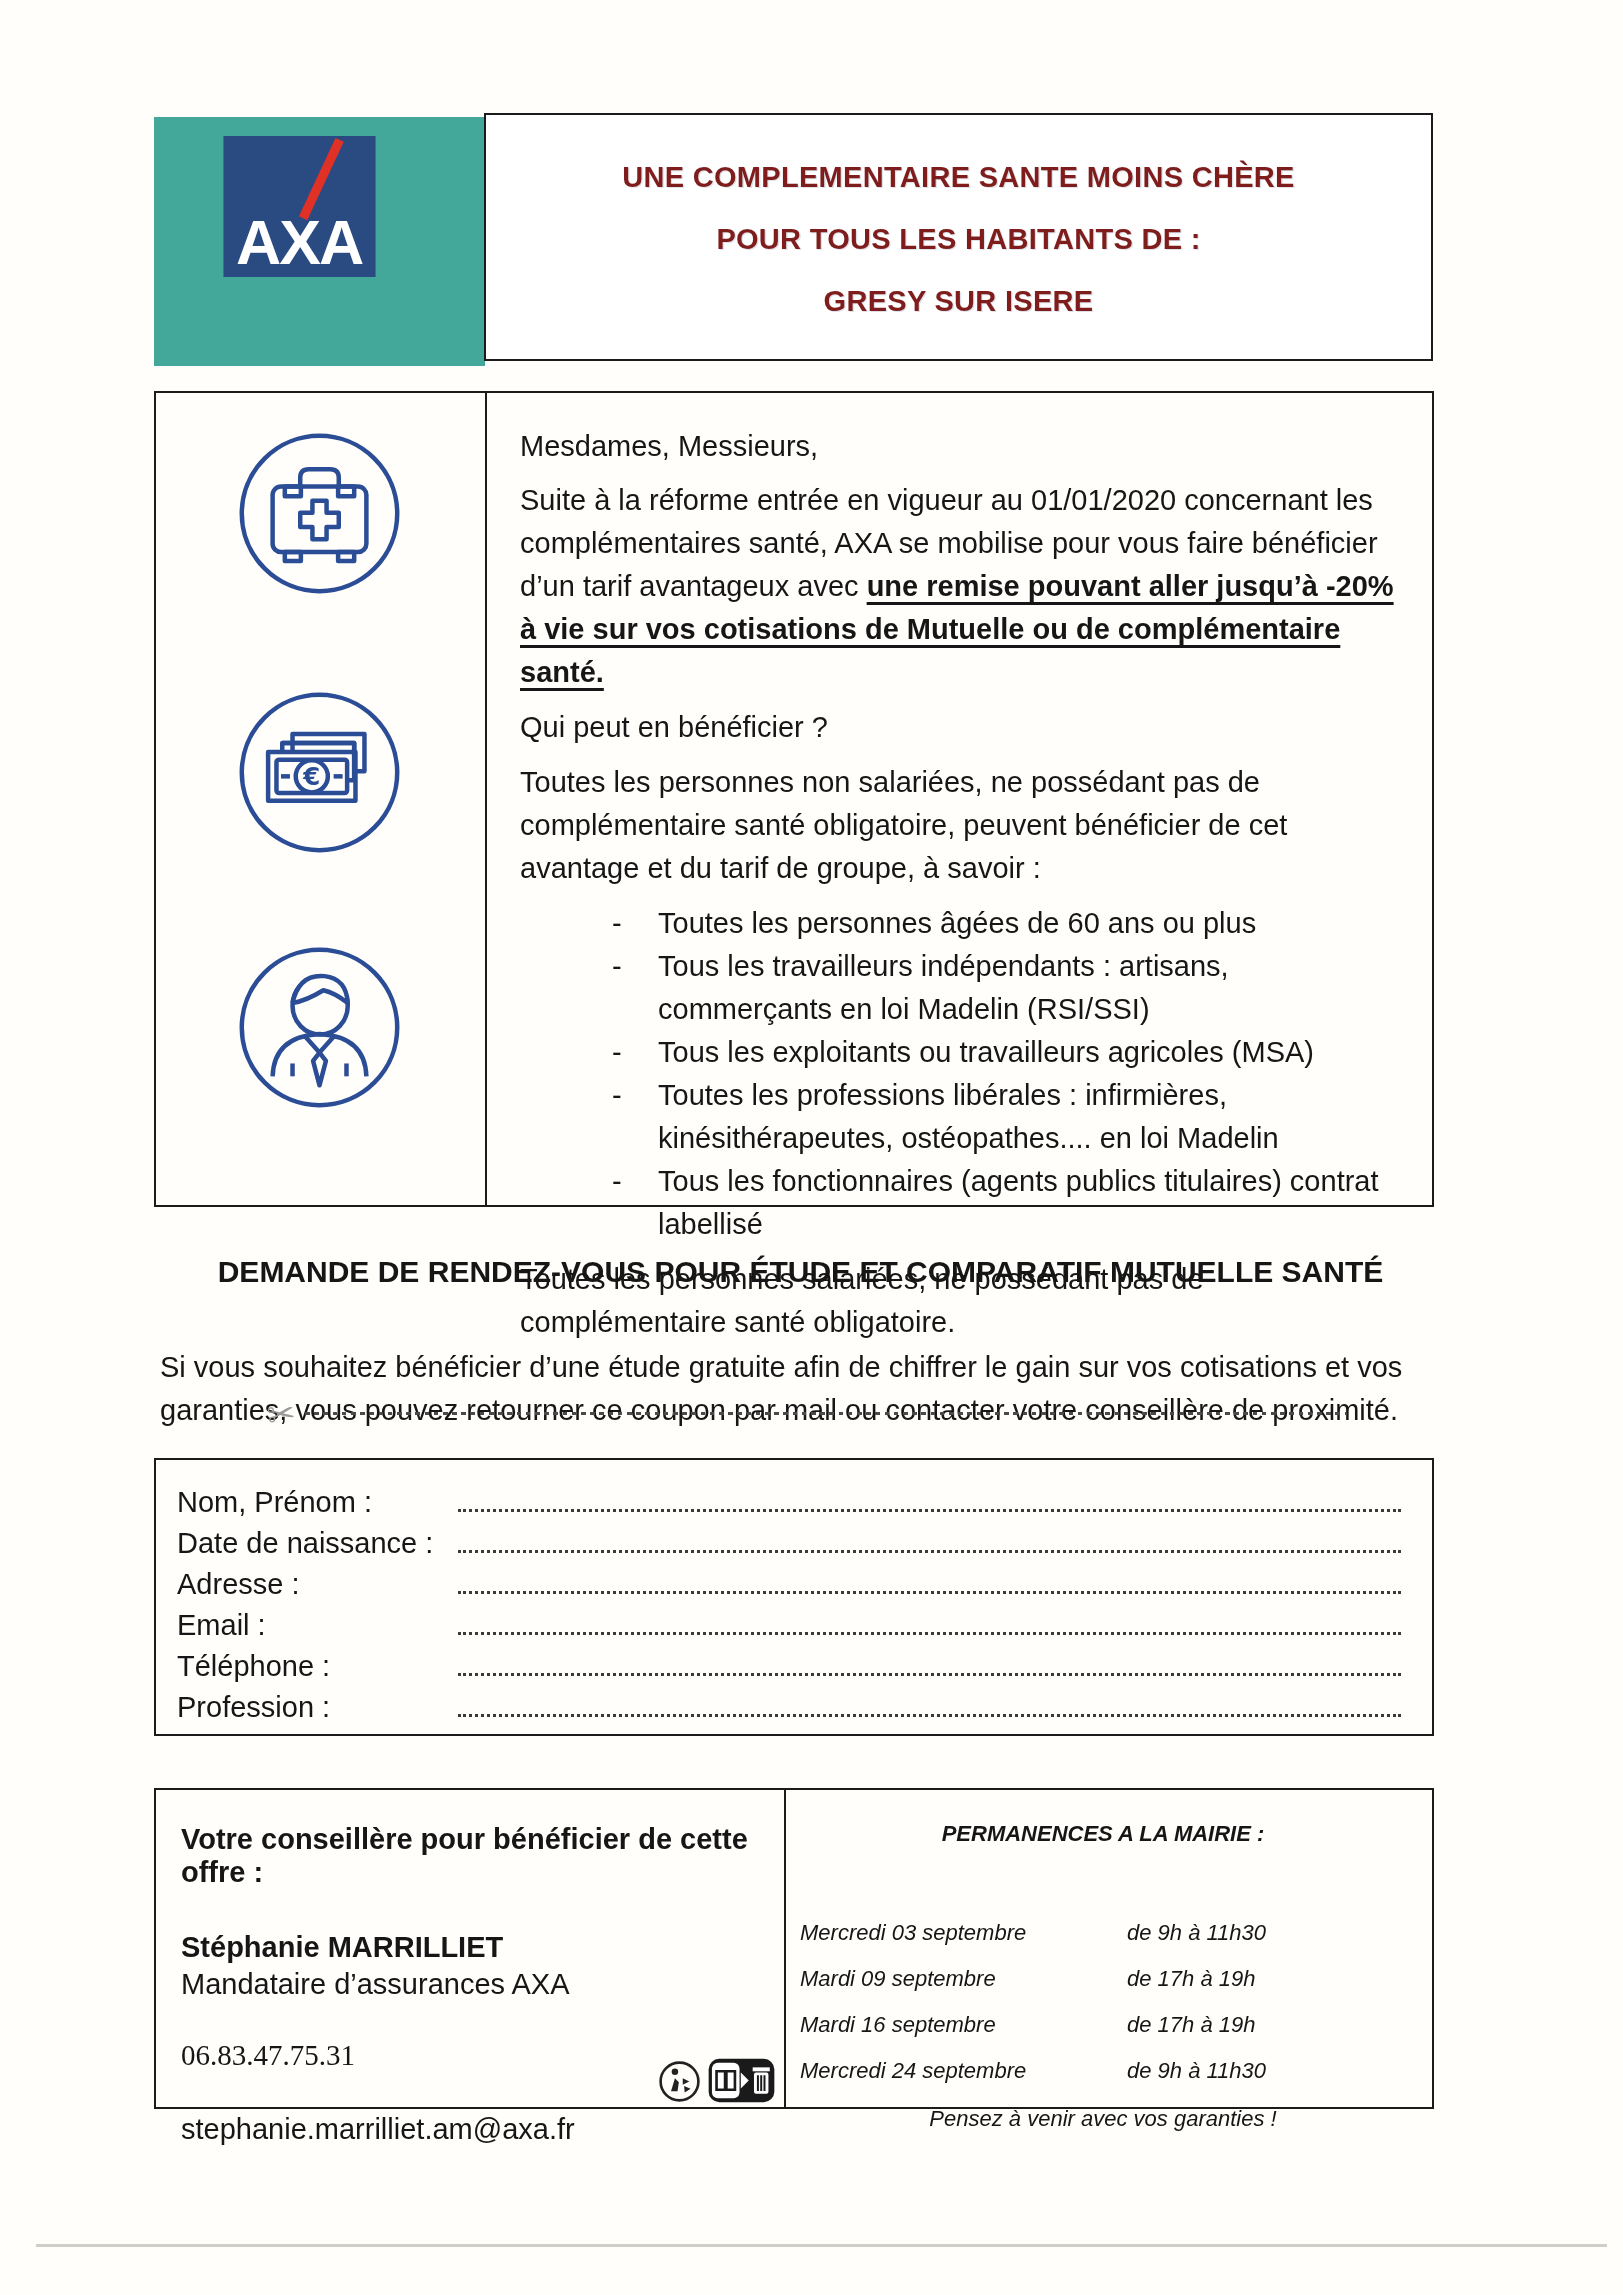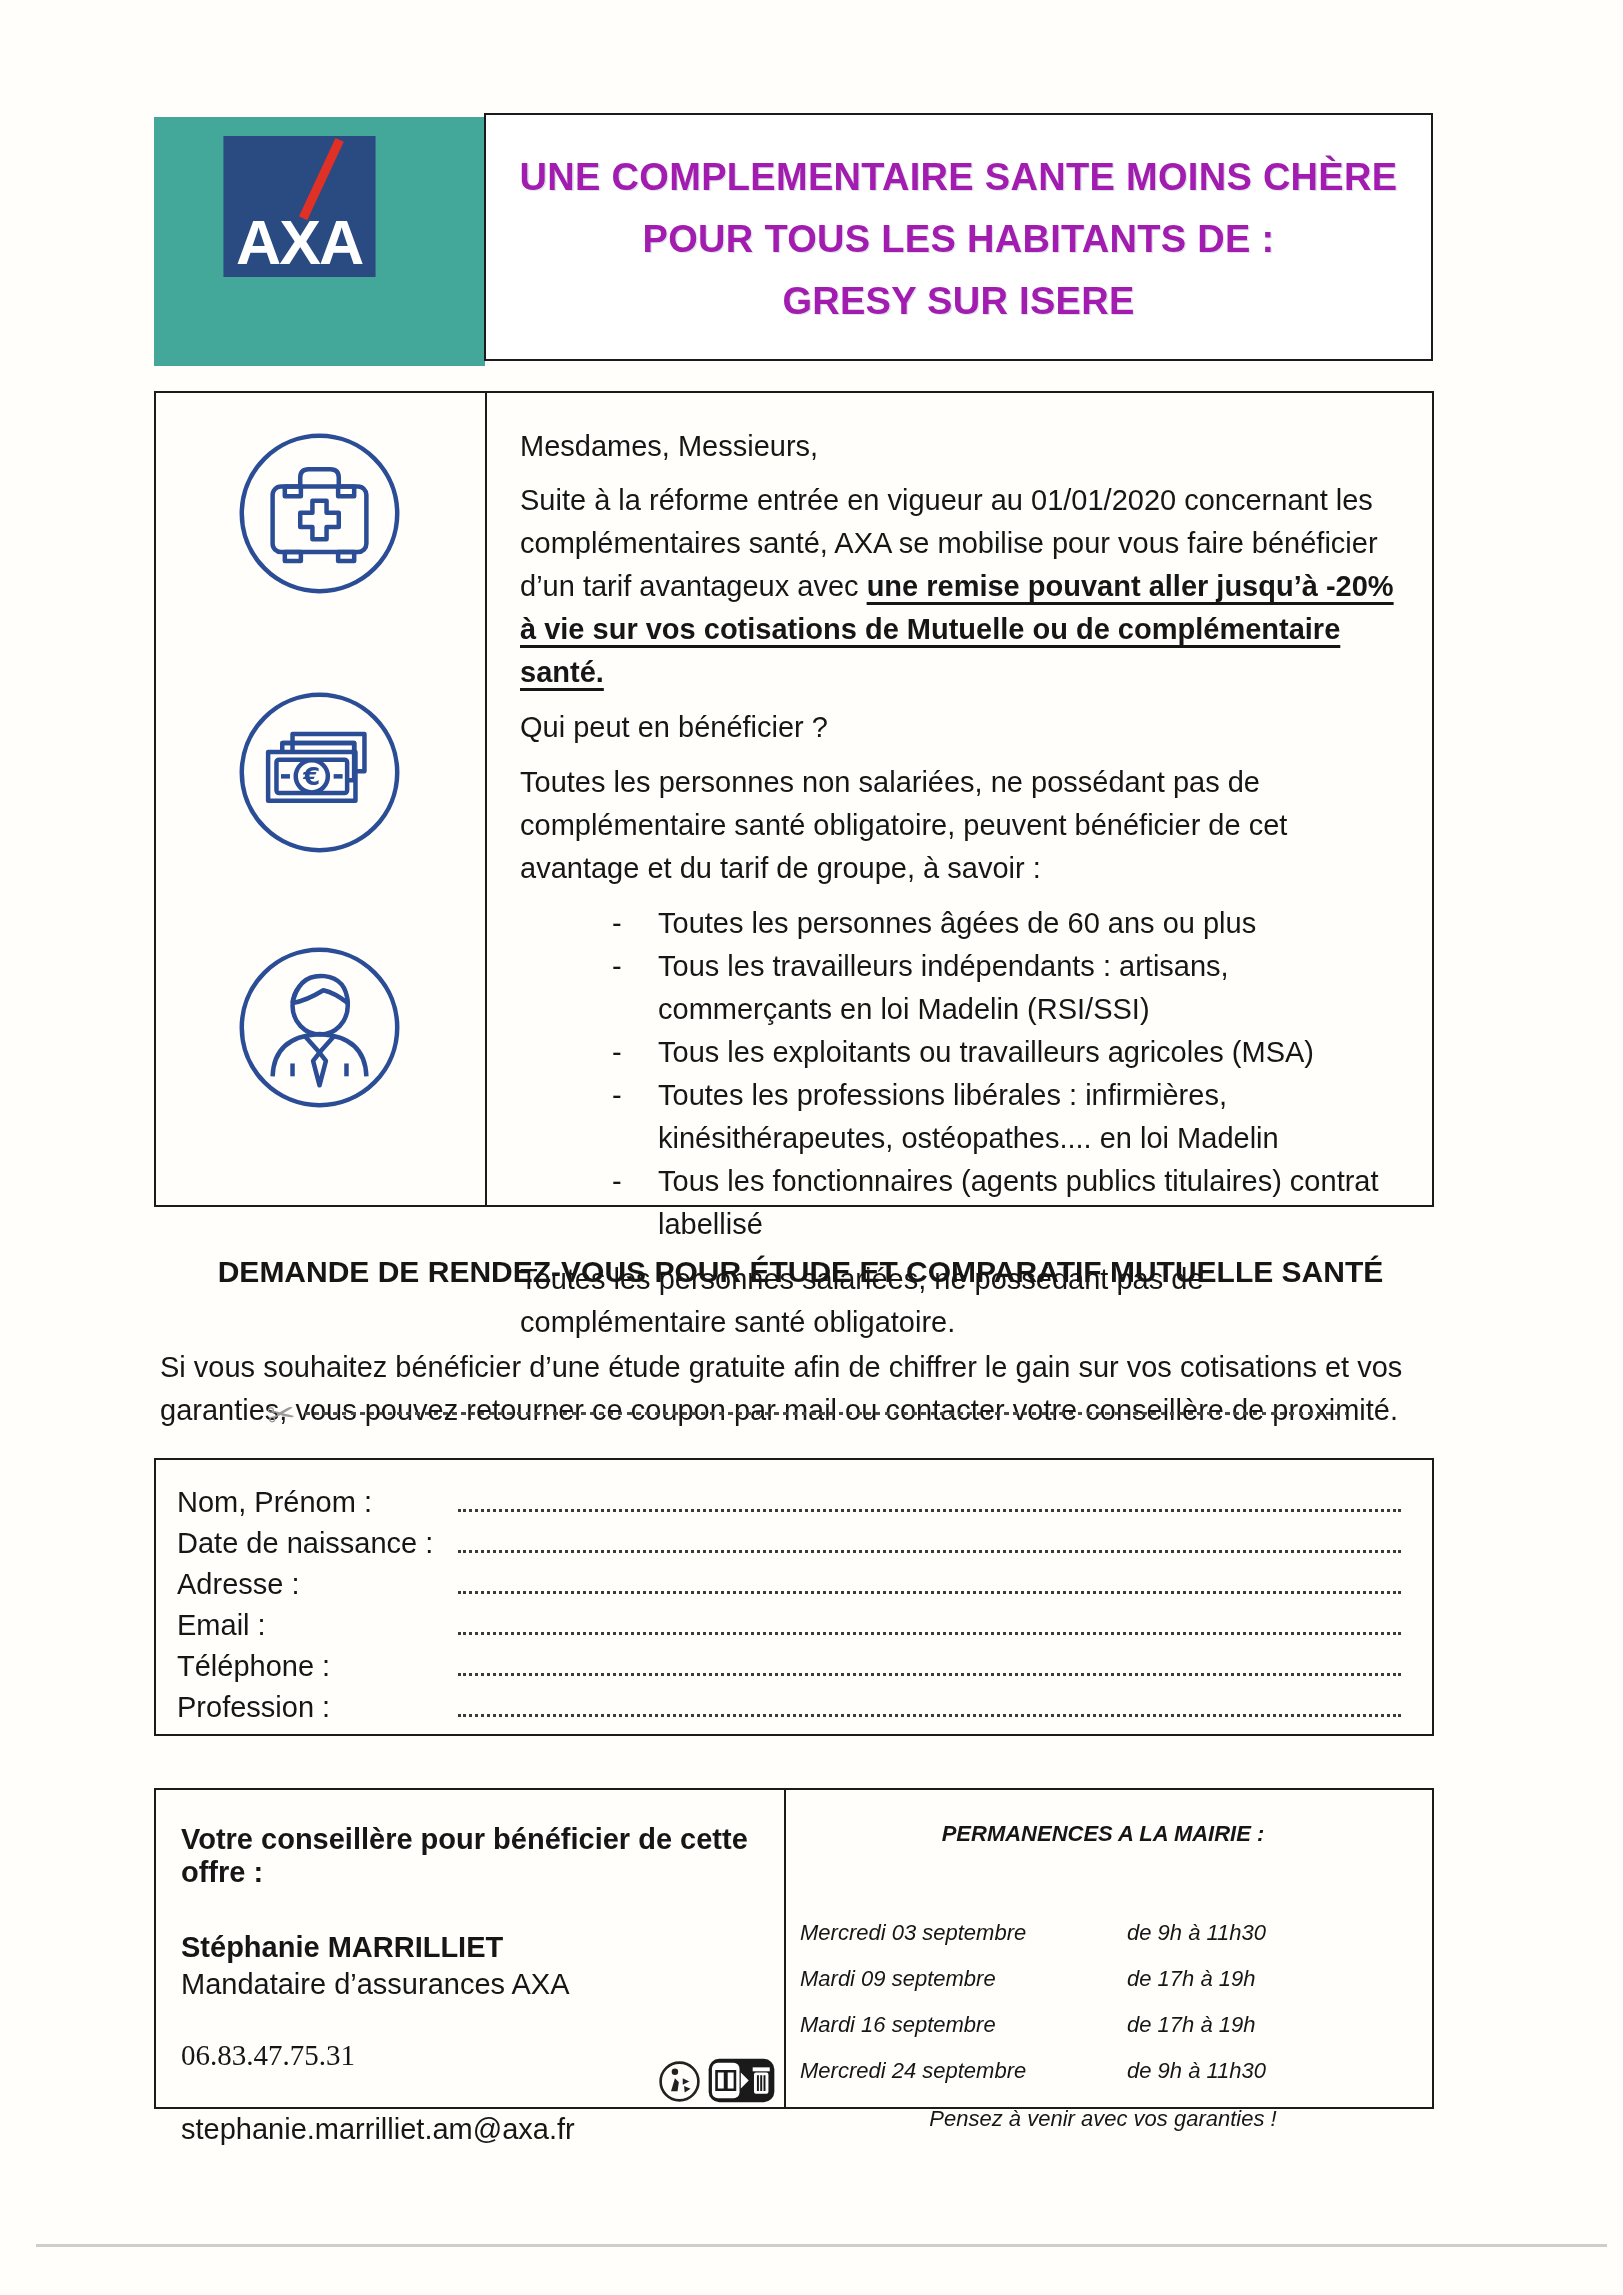--- a/index.html
+++ b/index.html
@@ -18,21 +18,21 @@
   }
   .axa-logo{
     position:absolute;left:69px;top:19px;width:153px;height:141px;text-decoration:underline;
   }
   .title-box{
     position:absolute;left:484px;top:113px;width:949px;height:248px;
     background:#ffffff;border:2.6px solid #1b1b1b;box-sizing:border-box;
     text-align:center;padding-top:31px;
   }
   .title-line{
-    color:#a21caf;font-size:38px;font-weight:700;line-height:62px;
+    color:#7f1d1d;font-size:29px;font-weight:700;line-height:62px;
     text-shadow:1.3px 1.3px 0 rgba(120,140,170,0.25);
     letter-spacing:0.3px;
   }
   
   .main-box{
     position:absolute;left:154px;top:391px;width:1280px;height:816px;
     border:2.6px solid #1b1b1b;box-sizing:border-box;display:flex;
   }
   .icon-col{
     position:relative;width:331px;border-right:2.6px solid #1b1b1b;box-sizing:border-box;

